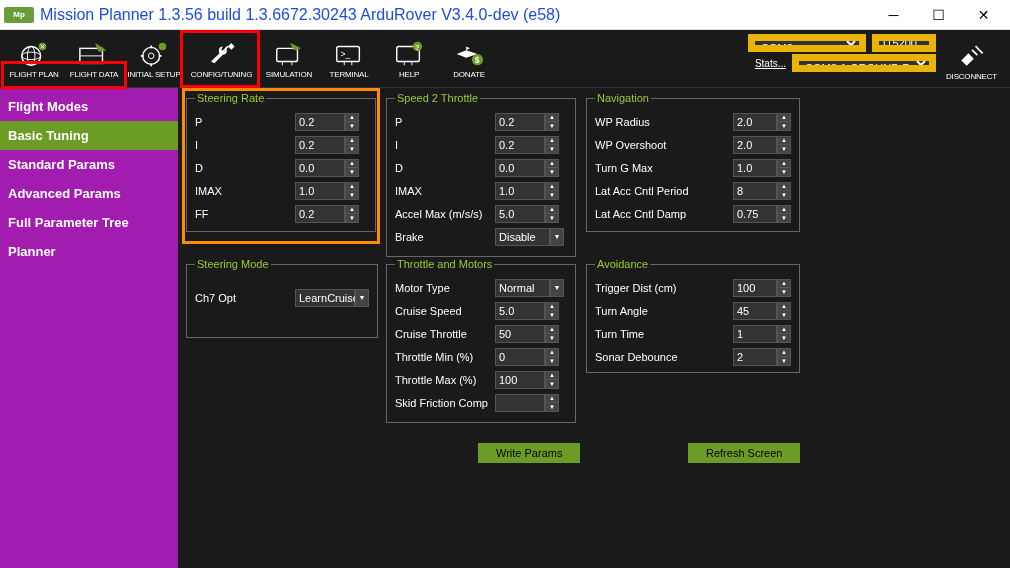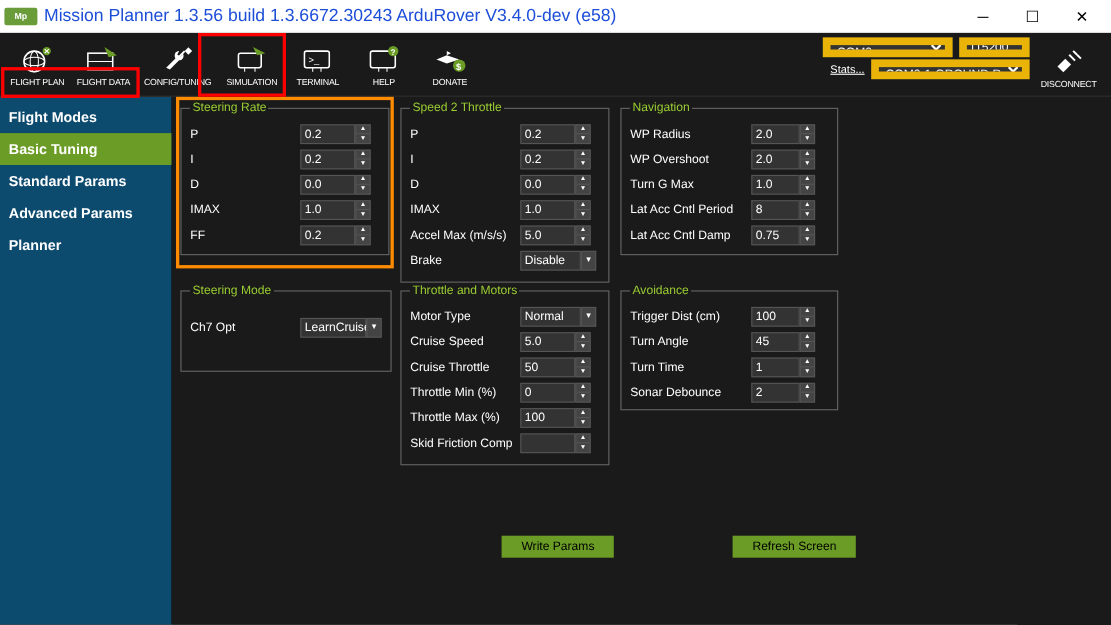--- a/index.html
+++ b/index.html
@@ -21,44 +21,44 @@
 .red-box { position: absolute; border: 3px solid #ff0000; pointer-events: none; z-index: 100; }
 
 .conn-panel { position: absolute; right: 4px; top: 4px; display: flex; flex-direction: column; gap: 2px; align-items: flex-end; }
 .conn-row { display: flex; gap: 6px; align-items: center; }
 .conn-select { background: #333; color: #fff; border: 7px solid #eab308; height: 18px; font-size: 11px; padding: 0 2px; }
 .conn-link { color: #fff; font-size: 10px; text-decoration: underline; cursor: pointer; }
 .disconnect-btn { position: absolute; right: 6px; top: 6px; width: 65px; height: 50px; display: flex; flex-direction: column; align-items: center; justify-content: center; color: #fff; cursor: pointer; }
 .disconnect-btn .tool-label { font-size: 8px; }
 
 .content { display: flex; height: 480px; }
-.sidebar { width: 156px; background: #0c4a6e; padding-top: 4px; }
+.sidebar { width: 178px; background: #a21caf; padding-top: 4px; }
 .side-item { height: 29px; padding: 0 8px; color: #fff; font-size: 13px; font-weight: bold; display: flex; align-items: center; cursor: pointer; position: relative; }
 .side-item.active { background: #6b9c25; }
 .side-item.active::after { content: ''; position: absolute; right: -10px; top: 50%; transform: translateY(-50%); border-left: 10px solid #6b9c25; border-top: 14px solid transparent; border-bottom: 14px solid transparent; }
 
 .panel-area { flex: 1; background: #1a1a1a; padding: 8px; position: relative; }
 .orange-box { position: absolute; border: 3px solid #ff8c00; pointer-events: none; z-index: 99; }
 
 fieldset { border: 1px solid #666; margin: 0; padding: 6px 8px 8px 8px; position: absolute; background: #1a1a1a; }
 legend { color: #9acd32; font-size: 11px; padding: 0 2px; }
 .param-row { display: flex; align-items: center; height: 23px; }
 .param-label { color: #fff; font-size: 11px; width: 100px; }
 .param-label.wide { width: 110px; }
 .num-input { display: flex; height: 18px; }
 .num-field { width: 50px; height: 18px; background: #333; border: 1px solid #555; color: #fff; font-size: 11px; padding: 0 3px; }
-.num-field.wide { width: 44px; }
+.num-field.wide { width: 44px; margin-left: 28px; }
 .spinner { width: 14px; height: 18px; background: #444; border: 1px solid #555; display: flex; flex-direction: column; cursor: pointer; }
 .spinner-up, .spinner-down { flex: 1; display: flex; align-items: center; justify-content: center; font-size: 6px; color: #fff; }
 .spinner-up { border-bottom: 1px solid #555; }
 .dropdown { display: flex; height: 18px; }
 .drop-field { width: 55px; height: 18px; background: #333; border: 1px solid #555; color: #fff; font-size: 11px; padding: 0 3px; display: flex; align-items: center; }
 .drop-btn { width: 14px; height: 18px; background: #444; border: 1px solid #555; display: flex; align-items: center; justify-content: center; font-size: 7px; color: #fff; cursor: pointer; }
 
-.action-btn { background: #6b9c25; color: #000; border: none; height: 20px; padding: 0 18px; font-size: 11px; cursor: pointer; position: absolute; margin-top: 44px; }
+.action-btn { background: #6b9c25; color: #000; border: none; height: 20px; padding: 0 18px; font-size: 11px; cursor: pointer; position: absolute; }
 
 svg { display: block; }
 </style>
 </head>
 <body>
 
 <div class="titlebar">
   <div class="titlebar-icon">Mp</div>
   <div class="titlebar-text">Mission Planner 1.3.56 build 1.3.6672.30243 ArduRover V3.4.0-dev (e58)</div>
   <div class="win-controls">
@@ -87,20 +87,36 @@
     <div class="tool-btn narrow">
       <div class="tool-icon">
         <svg width="34" height="28" viewBox="0 0 34 28">
             <rect x="2" y="8" width="24" height="16" fill="none" stroke="#fff" stroke-width="1.5"></rect>
             <line x1="2" y1="16" x2="26" y2="16" stroke="#fff"></line>
             <path d="M18 2 L30 10 L22 12 Z" fill="#6b9c25"></path>
           </svg>
       </div>
       <div class="tool-label">FLIGHT DATA</div>
     </div>
+    <div class="tool-btn narrow">
+      <div class="tool-icon">
+        <svg width="34" height="28" viewBox="0 0 34 28">
+            <circle cx="14" cy="16" r="9" fill="none" stroke="#fff" stroke-width="1.5"></circle>
+            <circle cx="14" cy="16" r="3" fill="none" stroke="#fff"></circle>
+            <g stroke="#fff" stroke-width="2">
+              <line x1="14" y1="5" x2="14" y2="8"></line>
+              <line x1="14" y1="24" x2="14" y2="27"></line>
+              <line x1="3" y1="16" x2="6" y2="16"></line>
+              <line x1="22" y1="16" x2="25" y2="16"></line>
+            </g>
+            <circle cx="26" cy="6" r="4" fill="#6b9c25"></circle>
+          </svg>
+      </div>
+      <div class="tool-label">INITIAL SETUP</div>
+    </div>
     <div class="tool-btn">
       <div class="tool-icon">
         <svg width="38" height="30" viewBox="0 0 38 30">
             <path d="M6 24 L16 14 C14 10 16 6 20 6 L18 10 L22 12 L24 8 C26 12 24 16 20 16 L10 26 Z" fill="#fff"></path>
             <path d="M26 6 L30 2 L34 6 L30 10 Z" fill="#fff"></path>
             <line x1="26" y1="6" x2="20" y2="12" stroke="#fff" stroke-width="2"></line>
           </svg>
       </div>
       <div class="tool-label">CONFIG/TUNING</div>
     </div>
@@ -173,20 +189,21 @@
     </div>
   </div>
 
   <div class="content">
     <div class="sidebar">
       <div class="red-box" style="left:1px;top:31px;width:126px;height:28px;"></div>
       <div class="side-item">Flight Modes</div>
       <div class="side-item active">Basic Tuning</div>
       <div class="side-item">Standard Params</div>
       <div class="side-item">Advanced Params</div>
+      <div class="side-item">Full Parameter Tree</div>
       <div class="side-item">Planner</div>
     </div>
 
     <div class="panel-area">
       <div class="orange-box" style="left:4px;top:0px;width:198px;height:156px;"></div>
 
       <fieldset style="left:8px;top:4px;width:190px;height:140px;">
         <legend>Steering Rate</legend>
         <div id="sr-params">
             <div class="param-row">

